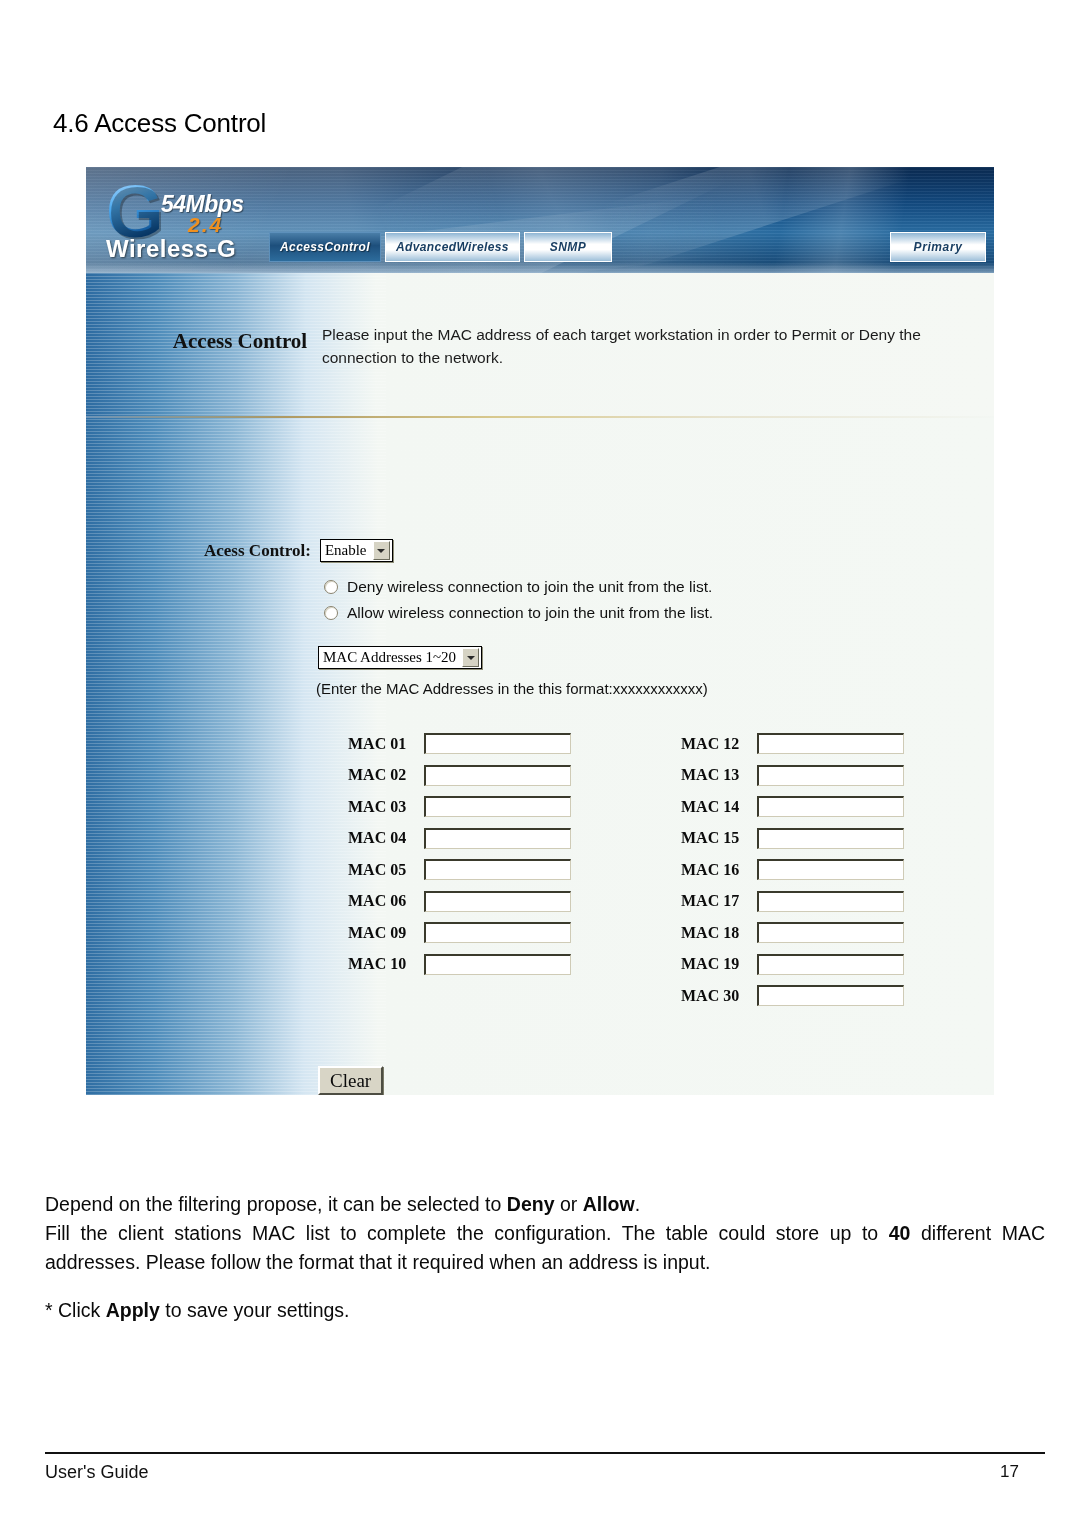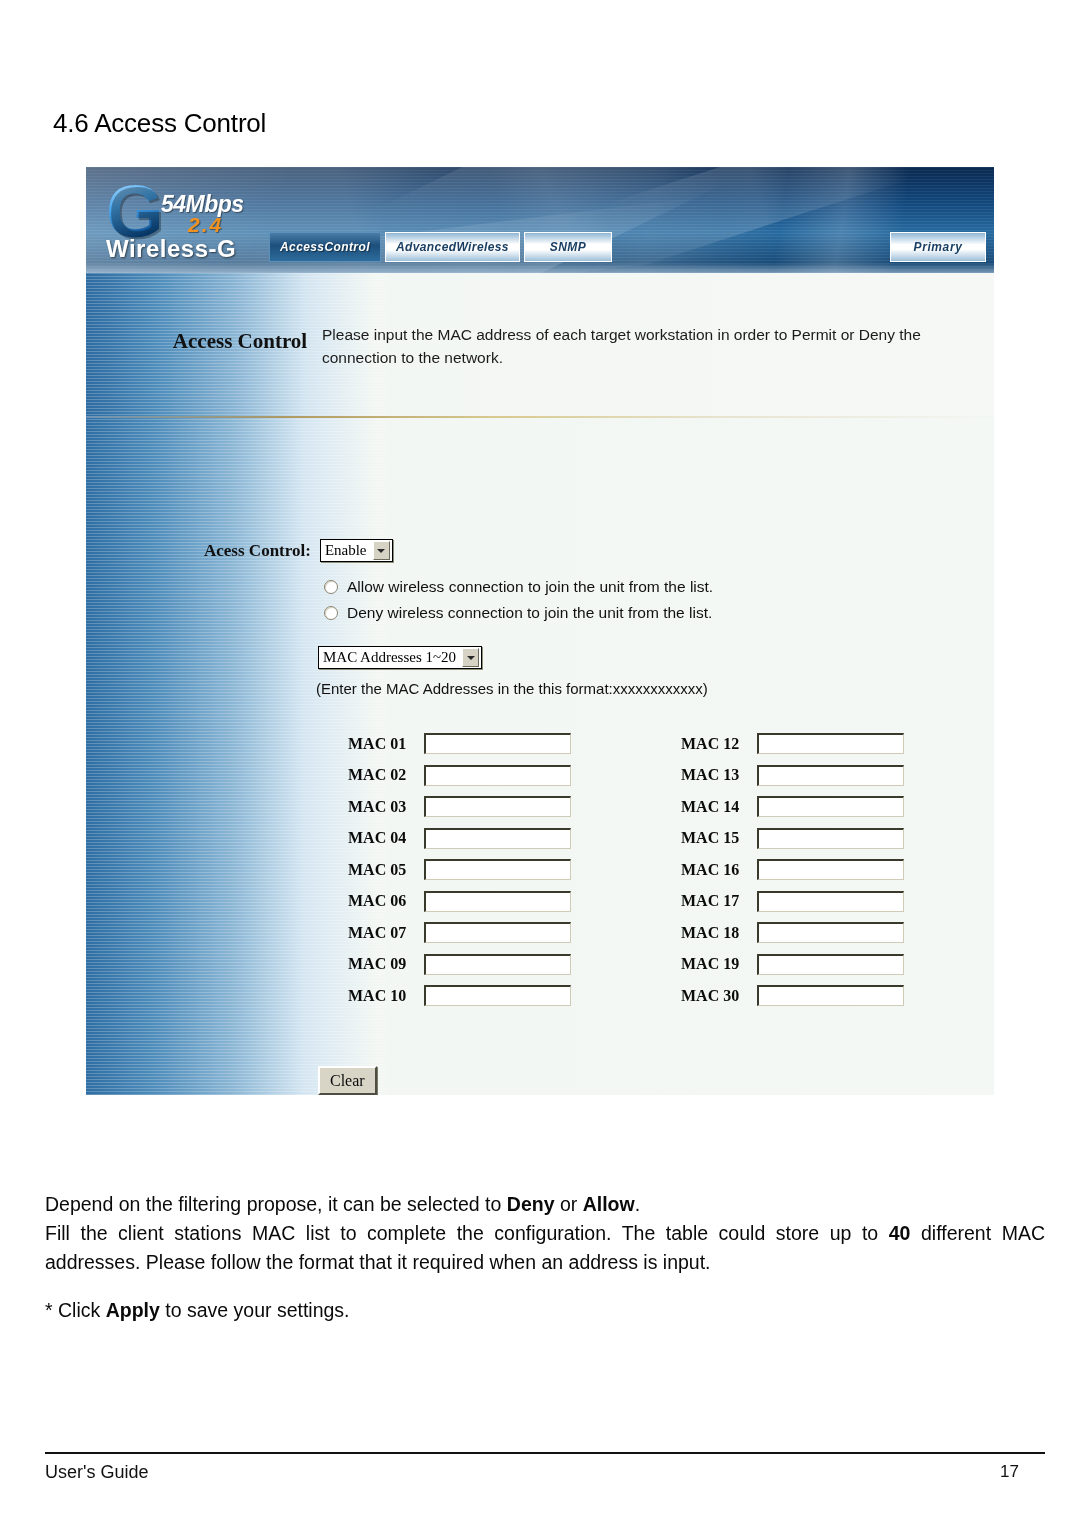--- a/index.html
+++ b/index.html
@@ -406,21 +406,21 @@
     min-width: 56px;
     height: 29px;
     padding: 0 10px;
     background: #d8d5c6;
     border-top: 2px solid #ffffff;
     border-left: 2px solid #ffffff;
     border-right: 2px solid #4d4d42;
     border-bottom: 2px solid #4d4d42;
     box-shadow: 1px 1px 0 #7a7a68;
     font-family: "Liberation Serif", serif;
-    font-size: 16px;
+    font-size: 19px;
     color: #0b0b0b;
     cursor: pointer;
     box-sizing: border-box;
     display: inline-flex;
     align-items: center;
     justify-content: center;
   }
 
   
   .prose {
@@ -521,25 +521,25 @@
           <span class="sel-text">Enable</span>
           <span class="sel-arrow">
               <i></i>
             </span>
         </span>
       </div>
 
       <div class="radio-group">
         <div class="radio-row">
           <span class="radio-dot"></span>
-          <span class="radio-text">Allow wireless connection to join the unit from the list.</span>
+          <span class="radio-text">Deny wireless connection to join the unit from the list.</span>
         </div>
         <div class="radio-row">
           <span class="radio-dot"></span>
-          <span class="radio-text">Deny wireless connection to join the unit from the list.</span>
+          <span class="radio-text">Allow wireless connection to join the unit from the list.</span>
         </div>
       </div>
 
       <span class="win-select mac-range">
         <span class="sel-text">MAC Addresses 1~20</span>
         <span class="sel-arrow">
             <i></i>
           </span>
       </span>
 
@@ -565,24 +565,20 @@
             </div>
           <div class="mac-row">
               <span class="mac-label">MAC 05</span>
               <input class="mac-input" type="text" value="" style="">
             </div>
           <div class="mac-row">
               <span class="mac-label">MAC 06</span>
               <input class="mac-input" type="text" value="" style="">
             </div>
           <div class="mac-row">
-              <span class="mac-label">MAC 07</span>
-              <input class="mac-input" type="text" value="" style="">
-            </div>
-          <div class="mac-row">
               <span class="mac-label">MAC 09</span>
               <input class="mac-input" type="text" value="" style="">
             </div>
           <div class="mac-row">
               <span class="mac-label">MAC 10</span>
               <input class="mac-input" type="text" value="" style="">
             </div>
         </div>
         <div class="mac-col">
           <div class="mac-row">

